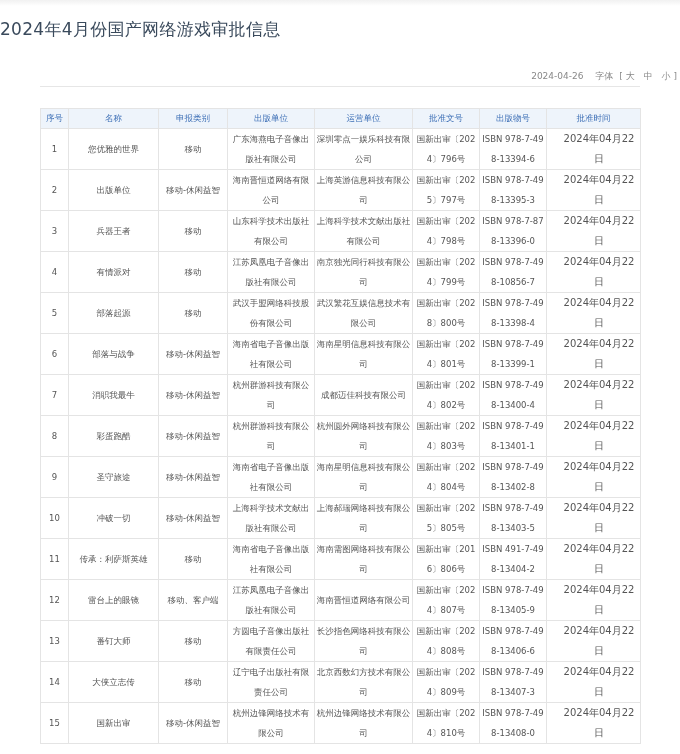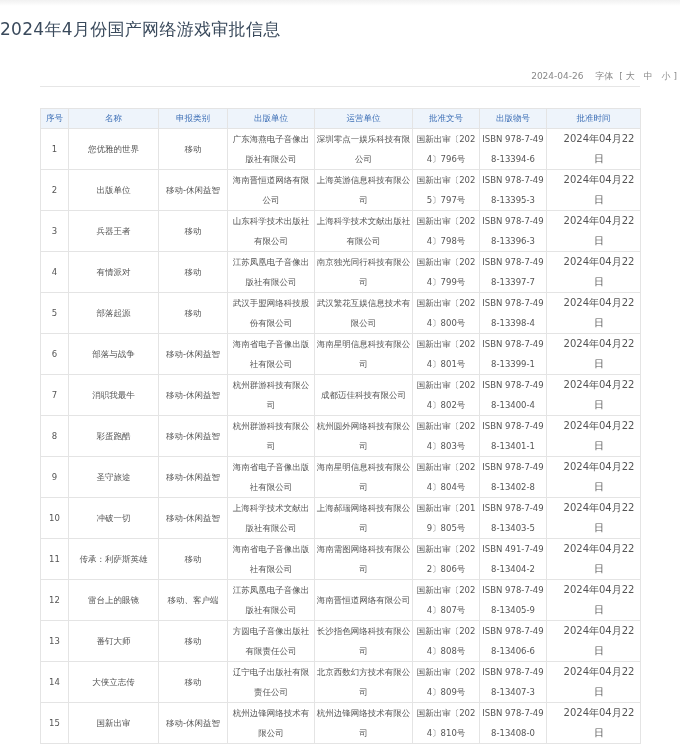--- a/index.html
+++ b/index.html
@@ -111,40 +111,40 @@
         <td class="wrap">ISBN 978-7-498-13395-3</td>
         <td class="date">2024年04月22日</td>
       </tr>
       <tr>
         <td>3</td>
         <td class="wrap">兵器王者</td>
         <td class="wrap">移动</td>
         <td class="wrap">山东科学技术出版社有限公司</td>
         <td class="wrap">上海科学技术文献出版社有限公司</td>
         <td class="wrap">国新出审〔2024〕798号</td>
-        <td class="wrap">ISBN 978-7-498-13396-3</td>
+        <td class="wrap">ISBN 978-7-878-13396-0</td>
         <td class="date">2024年04月22日</td>
       </tr>
       <tr>
         <td>4</td>
         <td class="wrap">有情派对</td>
         <td class="wrap">移动</td>
         <td class="wrap">江苏凤凰电子音像出版社有限公司</td>
         <td class="wrap">南京独光同行科技有限公司</td>
         <td class="wrap">国新出审〔2024〕799号</td>
-        <td class="wrap">ISBN 978-7-498-13397-7</td>
+        <td class="wrap">ISBN 978-7-498-10856-7</td>
         <td class="date">2024年04月22日</td>
       </tr>
       <tr>
         <td>5</td>
         <td class="wrap">部落起源</td>
         <td class="wrap">移动</td>
         <td class="wrap">武汉手盟网络科技股份有限公司</td>
         <td class="wrap">武汉繁花互娱信息技术有限公司</td>
-        <td class="wrap">国新出审〔2024〕800号</td>
+        <td class="wrap">国新出审〔2028〕800号</td>
         <td class="wrap">ISBN 978-7-498-13398-4</td>
         <td class="date">2024年04月22日</td>
       </tr>
       <tr>
         <td>6</td>
         <td class="wrap">部落与战争</td>
         <td class="wrap">移动-休闲益智</td>
         <td class="wrap">海南省电子音像出版社有限公司</td>
         <td class="wrap">海南星明信息科技有限公司</td>
         <td class="wrap">国新出审〔2024〕801号</td>
@@ -180,31 +180,31 @@
         <td class="wrap">国新出审〔2024〕804号</td>
         <td class="wrap">ISBN 978-7-498-13402-8</td>
         <td class="date">2024年04月22日</td>
       </tr>
       <tr>
         <td>10</td>
         <td class="wrap">冲破一切</td>
         <td class="wrap">移动-休闲益智</td>
         <td class="wrap">上海科学技术文献出版社有限公司</td>
         <td class="wrap">上海郝瑞网络科技有限公司</td>
-        <td class="wrap">国新出审〔2019〕805号</td>
+        <td class="wrap">国新出审〔2025〕805号</td>
         <td class="wrap">ISBN 978-7-498-13403-5</td>
         <td class="date">2024年04月22日</td>
       </tr>
       <tr>
         <td>11</td>
         <td class="wrap">传承：利萨斯英雄</td>
         <td class="wrap">移动</td>
         <td class="wrap">海南省电子音像出版社有限公司</td>
         <td class="wrap">海南需图网络科技有限公司</td>
-        <td class="wrap">国新出审〔2022〕806号</td>
+        <td class="wrap">国新出审〔2016〕806号</td>
         <td class="wrap">ISBN 491-7-498-13404-2</td>
         <td class="date">2024年04月22日</td>
       </tr>
       <tr>
         <td>12</td>
         <td class="wrap">雷台上的眼镜</td>
         <td class="wrap">移动、客户端</td>
         <td class="wrap">江苏凤凰电子音像出版社有限公司</td>
         <td class="wrap">海南晋恒道网络有限公司</td>
         <td class="wrap">国新出审〔2024〕807号</td>

